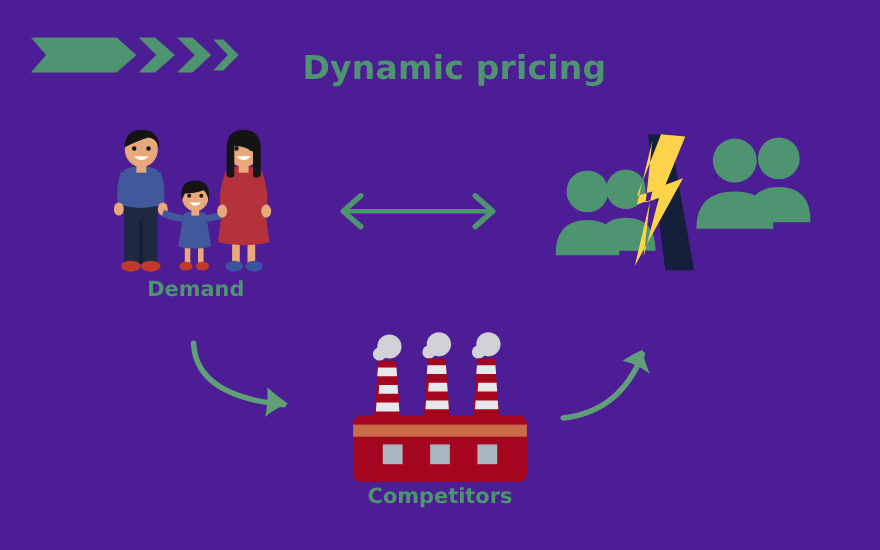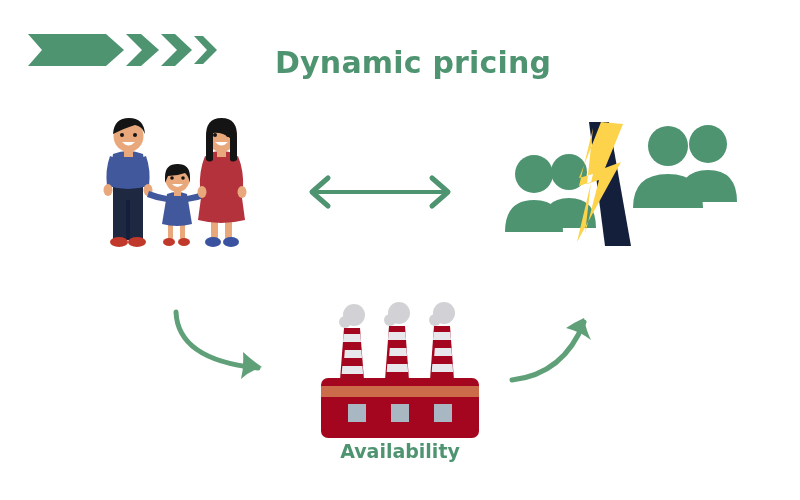--- a/index.html
+++ b/index.html
@@ -4,21 +4,21 @@
 <style>
   html, body {
     margin: 0;
     padding: 0;
     background: #0f1a33;
   }
   #canvas {
     position: relative;
     width: 800px;
     height: 500px;
-    background: #ffffff;
+    background: #4c1d95;
     overflow: hidden;
     font-family: "DejaVu Sans", sans-serif;
   }
   .abs { position: absolute; }
 
   
   #page-title {
     left: 275px;
     top: 45px;
     width: 300px;
@@ -151,20 +151,21 @@
 
         <path d="M110,26 q-1,-20 15.5,-20 q16.5,0 15.5,20 l0,22 q-5,3 -7,0 l0,-22 q-8,-6 -17,-5 l0,27 q-3,3 -7,0 Z" fill="#141414"></path>
 
         <circle cx="119" cy="23" r="2" fill="#141414"></circle>
         <circle cx="132" cy="23" r="2" fill="#141414"></circle>
 
         <path d="M119,30 q6.5,7 13,0 Z" fill="#ffffff"></path>
       </g>
     </svg>
   </div>
+  <div class="abs node-label" id="label-demand">Demand</div>
 
   <div class="abs" id="competitors-illustration">
     <svg width="232" height="128" viewBox="0 0 232 128">
 
       <g>
         <circle cx="64" cy="54" r="18" fill="#4e9470"></circle>
         <path d="M37,110 q0,-30 27,-30 q27,0 27,30 Z" fill="#4e9470"></path>
       </g>
 
       <g>
@@ -227,21 +228,21 @@
         <rect x="3" y="86" width="158" height="11" fill="#cc6b4a"></rect>
       </g>
 
       <g>
         <rect x="30" y="104" width="18" height="18" fill="#a8b7c1"></rect>
         <rect x="73" y="104" width="18" height="18" fill="#a8b7c1"></rect>
         <rect x="116" y="104" width="18" height="18" fill="#a8b7c1"></rect>
       </g>
     </svg>
   </div>
-  <div class="abs node-label" id="label-availability">Availability</div>
+  <div class="abs node-label" id="label-availability">Competitors</div>
 
   <div class="abs" id="arrow-demand-competitors">
     <svg width="160" height="40" viewBox="0 0 160 40">
       <line x1="14" y1="20" x2="146" y2="20" stroke="#4e9470" stroke-width="4"></line>
       <polyline points="28,6 12,20 28,34" fill="none" stroke="#4e9470" stroke-width="5" stroke-linecap="round" stroke-linejoin="round"></polyline>
       <polyline points="132,6 148,20 132,34" fill="none" stroke="#4e9470" stroke-width="5" stroke-linecap="round" stroke-linejoin="round"></polyline>
     </svg>
   </div>
 
   <div class="abs" id="arrow-demand-availability">

